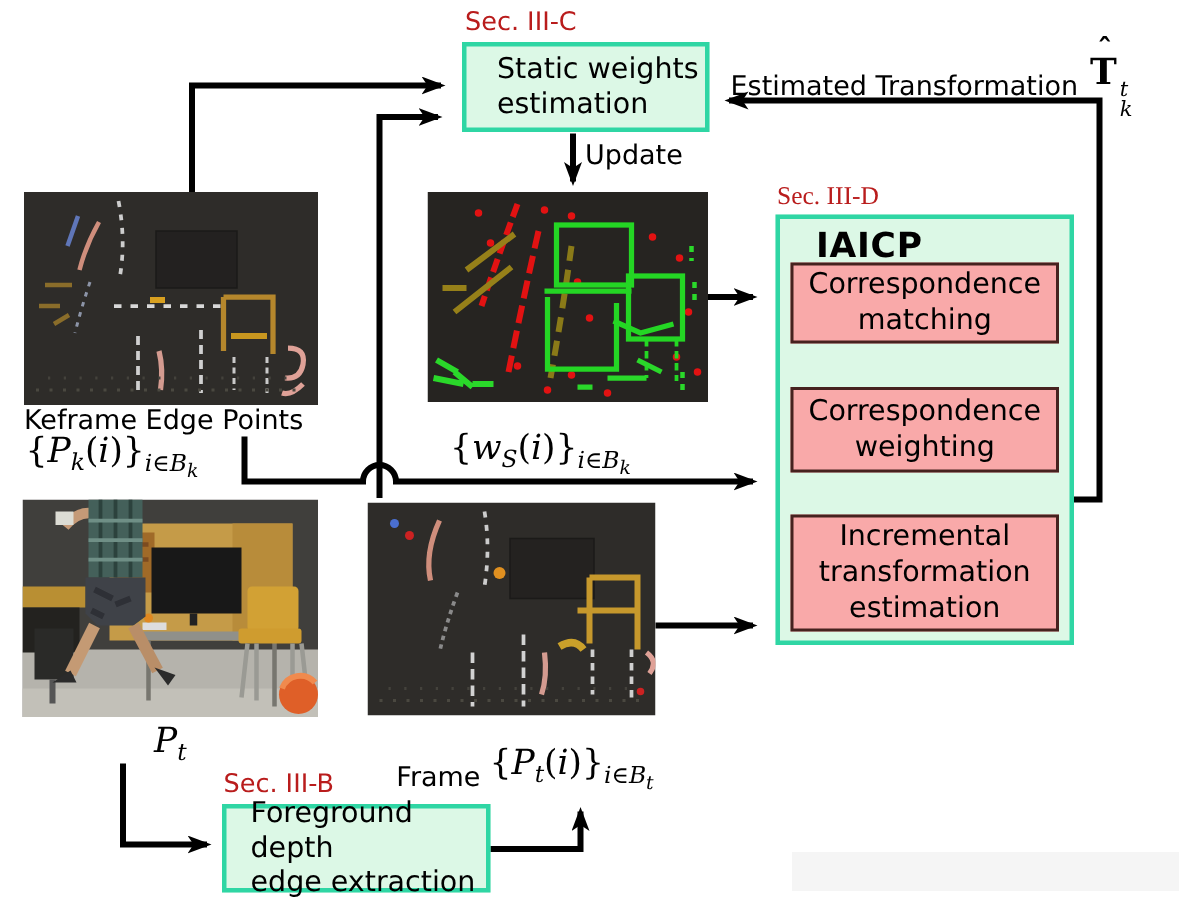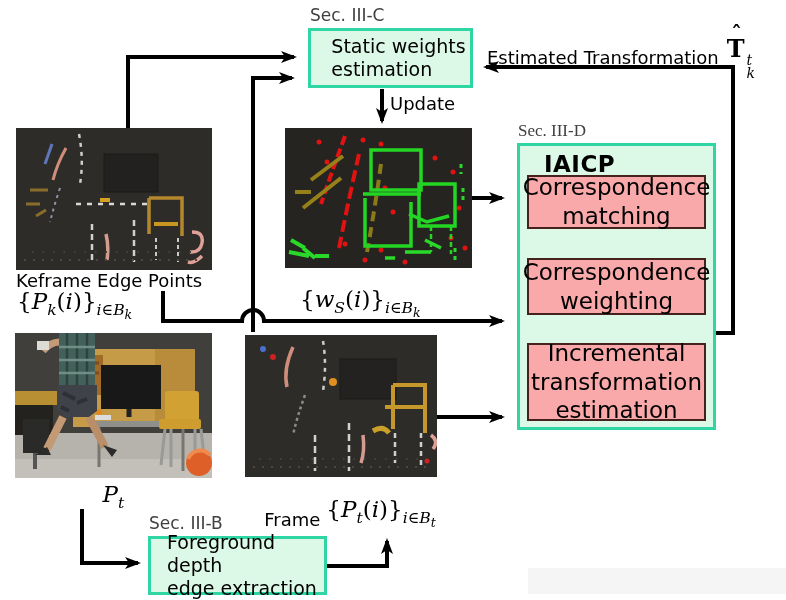--- a/index.html
+++ b/index.html
@@ -1,30 +1,30 @@
 <!DOCTYPE html>
 <html><head>
 <meta charset="utf-8">
 <style>
   html,body{margin:0;padding:0;background:#ffffff;}
   #canvas{
     position:relative;width:786px;height:600px;background:#ffffff;overflow:hidden;
     font-family:"DejaVu Sans","Liberation Sans",sans-serif;color:#000;
   }
   .abs{position:absolute;}
-  .sec-label{font-size:17px;color:#404040;white-space:nowrap;}
+  .sec-label{font-size:17px;color:#b91c1c;white-space:nowrap;}
   .gbox{
     position:absolute;background:#dcf8e6;border:3px solid #2fd6a4;
     display:flex;align-items:center;justify-content:center;
     font-size:19px;line-height:1.22;white-space:pre-line;box-sizing:border-box;padding-left:16px;
   }
   .pbox{
     position:absolute;background:#f9a9a9;border:2px solid #46221f;
     display:flex;align-items:center;justify-content:center;text-align:center;
-    font-size:23px;line-height:1.25;white-space:pre-line;box-sizing:border-box;
+    font-size:19px;line-height:1.25;white-space:pre-line;box-sizing:border-box;
   }
   .caption{font-size:18px;white-space:nowrap;}
   .math{font-family:"DejaVu Serif","Liberation Serif",serif;font-size:23px;}
   .math i{font-family:"DejaVu Serif","Liberation Serif",serif;}
   .math sub{font-size:68%;}
   .math sub sub{font-size:80%;}
   .cap-row{display:flex;align-items:flex-end;justify-content:center;gap:6px;}
   .iaicp-title{font-size:23px;font-weight:600;letter-spacing:0.5px;}
   .edge-label{font-size:18px;white-space:nowrap;display:flex;align-items:center;gap:8px;}
   .hatwrap{position:relative;display:inline-block;font-family:"DejaVu Serif","Liberation Serif",serif;font-weight:bold;font-size:24px;line-height:1;}

